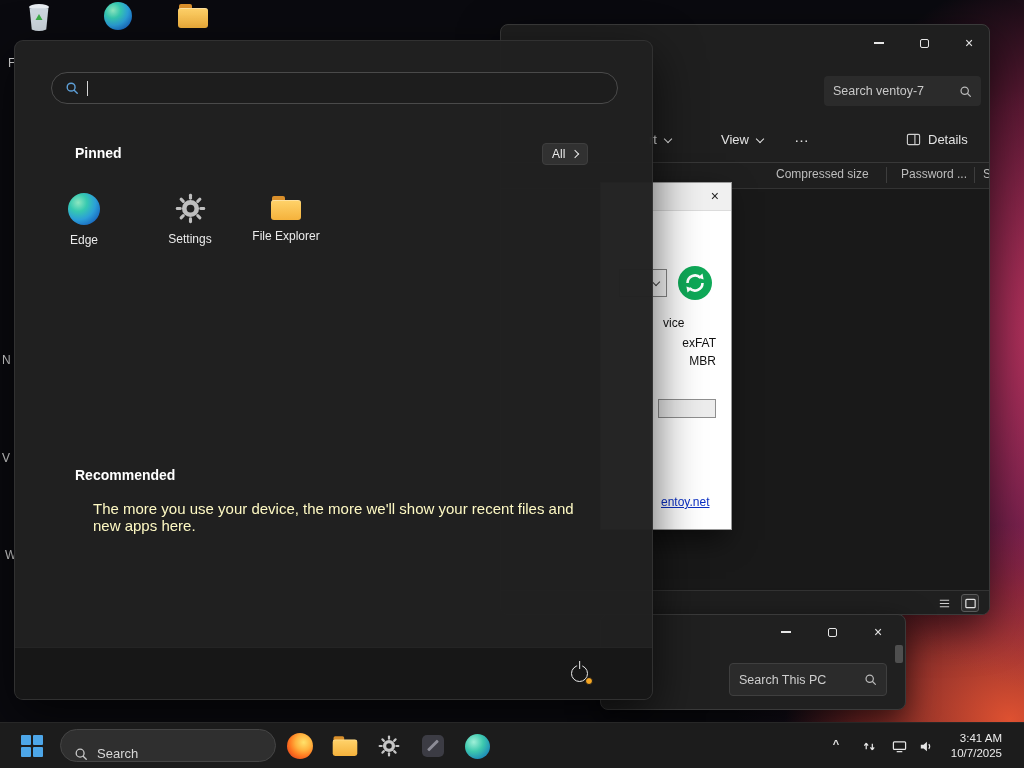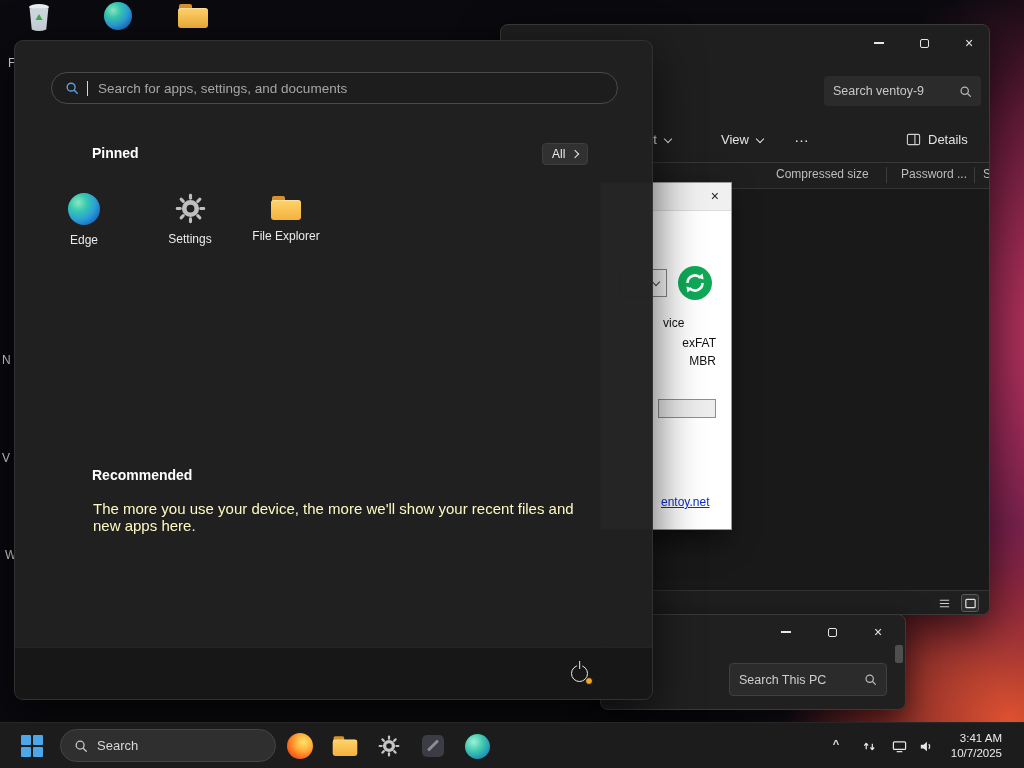--- a/index.html
+++ b/index.html
@@ -65,37 +65,37 @@
 
   
   .win-pc{position:absolute;left:600px;top:614px;width:306px;height:96px;background:#202020;border:1px solid #3a3a3a;border-radius:8px;z-index:3;overflow:hidden;box-shadow:0 10px 30px rgba(0,0,0,0.6);}
   .pc-search{position:absolute;left:128px;top:48px;width:158px;height:33px;background:#2b2b2b;border:1px solid #3f3f3f;border-radius:4px;display:flex;align-items:center;justify-content:space-between;padding:0 9px;font-size:12.5px;color:#cdcdcd;}
   .pc-frag{position:absolute;left:294px;top:30px;width:8px;height:18px;background:#4f4f4f;border-radius:2px;}
 
   
   .start-menu{position:absolute;left:14px;top:40px;width:639px;height:660px;background:rgba(33,33,33,0.98);border:1px solid rgba(255,255,255,0.08);border-radius:9px;z-index:4;overflow:hidden;box-shadow:0 16px 48px rgba(0,0,0,0.65);}
   .sm-search{position:absolute;left:36px;top:31px;width:567px;height:32px;background:#1d1d1d;border:1px solid #4a4a4a;border-radius:16px;display:flex;align-items:center;padding-left:13px;gap:8px;}
   .sm-ph{font-size:13.5px;color:#a6a6a6;}
-  .sm-title{position:absolute;left:77px;font-size:14px;font-weight:700;color:#ffffff;}
+  .sm-title{position:absolute;left:60px;font-size:14px;font-weight:700;color:#ffffff;}
   .sm-all{position:absolute;left:527px;top:102px;height:22px;padding:0 9px;background:#313131;border:1px solid #3e3e3e;border-radius:4px;display:flex;align-items:center;font-size:12px;color:#eaeaea;}
   .sm-app{position:absolute;top:152px;width:90px;display:flex;flex-direction:column;align-items:center;}
   .sm-app-label{margin-top:8px;font-size:12px;color:#ebebeb;}
   .sm-reco-text{position:absolute;left:78px;top:459px;width:510px;font-size:15px;color:#fef9c3;}
   .sm-footer{position:absolute;left:0;right:0;bottom:0;height:52px;background:#171717;border-top:1px solid rgba(255,255,255,0.06);}
   .sm-user{position:absolute;left:63px;top:0;height:52px;display:flex;align-items:center;gap:13px;}
   .sm-user-name{font-size:13px;color:#f2f2f2;}
   .sm-power{position:absolute;right:63px;top:17px;width:18px;height:18px;}
   .power-dot{position:absolute;right:-4px;bottom:-2px;width:8px;height:8px;border-radius:50%;background:#f5a623;border:1.5px solid #171717;}
 
   
   .taskbar{position:absolute;left:0;right:0;bottom:0;height:46px;background:#1c1c1c;border-top:1px solid rgba(255,255,255,0.05);z-index:5;}
   .tb-btn{position:absolute;top:5px;width:36px;height:36px;border-radius:5px;display:flex;align-items:center;justify-content:center;}
   .winlogo{display:grid;grid-template-columns:10px 10px;grid-template-rows:10px 10px;gap:2px;}
   .winlogo span{background:#4da6e8;border-radius:1px;}
-  .tb-search{position:absolute;left:60px;top:6px;width:216px;height:33px;background:#2f2f2f;border:1px solid #454545;border-radius:17px;display:flex;align-items:center;padding-left:13px;gap:9px;font-size:13px;color:#d8d8d8;}
+  .tb-search{position:absolute;left:60px;top:6px;width:216px;height:33px;background:#2f2f2f;border:1px solid #454545;border-radius:17px;display:flex;align-items:flex-end;padding-left:13px;gap:9px;font-size:13px;color:#d8d8d8;}
   .tray-chevron{position:absolute;left:828px;top:15px;width:16px;text-align:center;font-size:11px;font-weight:700;color:#e3e3e3;}
   .tray-icon{position:absolute;top:15px;width:16px;height:16px;display:flex;align-items:center;justify-content:center;}
   .clock{position:absolute;right:22px;top:8px;text-align:right;font-size:11.5px;line-height:15px;color:#ececec;}
 </style>
 </head>
 <body>
 
 <div class="screen">
 
   <div class="dt-icon" style="left:24px;top:0;">
@@ -122,21 +122,21 @@
         <span class="glyph-min"></span>
       </div>
     <div class="cap-btn" style="left:408px;">
         <span class="glyph-max"></span>
       </div>
     <div class="cap-btn" style="left:453px;">
         <span class="glyph-close">×</span>
       </div>
 
     <div class="exp-search">
-      <span>Search ventoy-9</span>
+      <span>Search ventoy-7</span>
       <svg viewBox="0 0 16 16" width="13" height="13">
           <circle cx="7" cy="7" r="4.5" fill="none" stroke="#b8b8b8" stroke-width="1.5"></circle>
           <line x1="10.5" y1="10.5" x2="14" y2="14" stroke="#b8b8b8" stroke-width="1.5" stroke-linecap="round"></line>
         </svg>
     </div>
 
     <div class="tb-item" style="left:148px;">
       <span>rt</span>
         <span class="chev chev-down"></span>
     </div>
@@ -224,21 +224,20 @@
     </div>
   </div>
 
   <div class="start-menu">
     <div class="sm-search">
       <svg viewBox="0 0 16 16" width="14" height="14">
           <circle cx="7" cy="7" r="4.5" fill="none" stroke="#5ea0d8" stroke-width="1.6"></circle>
           <line x1="10.5" y1="10.5" x2="14" y2="14" stroke="#5ea0d8" stroke-width="1.6" stroke-linecap="round"></line>
         </svg>
       <span class="caret"></span>
-      <span class="sm-ph">Search for apps, settings, and documents</span>
     </div>
 
     <div class="sm-title" style="top:104px;">Pinned</div>
     <div class="sm-all">
       <span>All</span>
       <span class="chev chev-right"></span>
     </div>
 
     <div class="sm-app" style="left:24px;">
       <div class="edge-ball" style="width:32px;height:32px;"></div>

